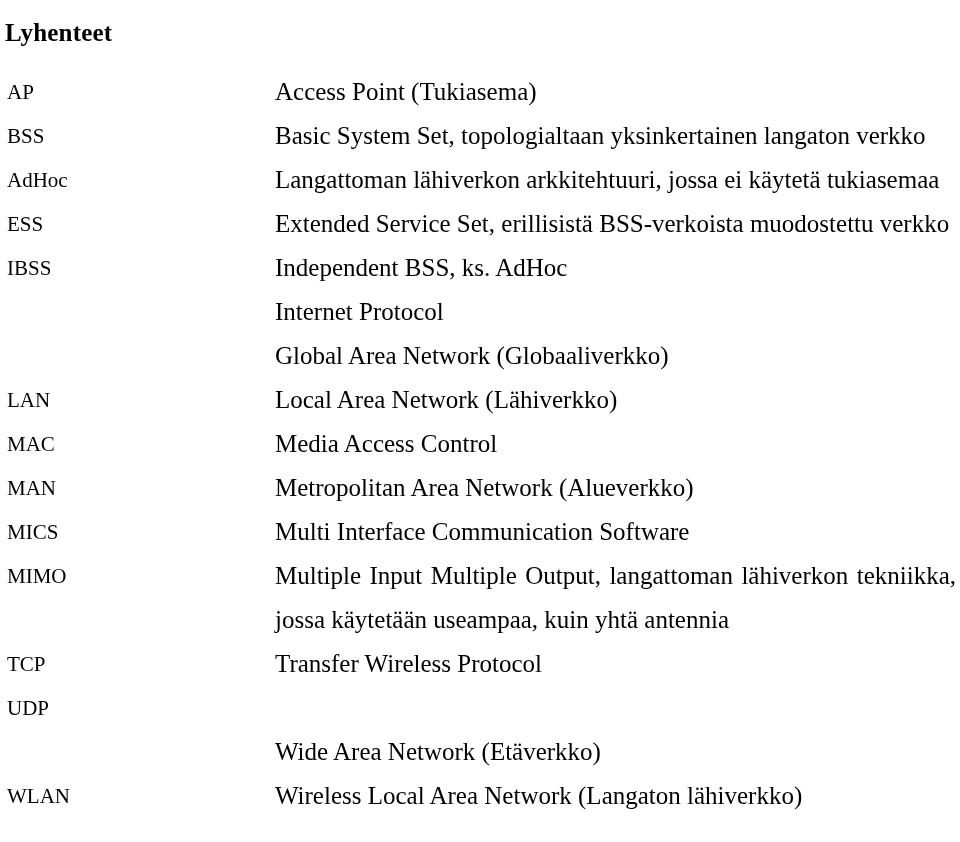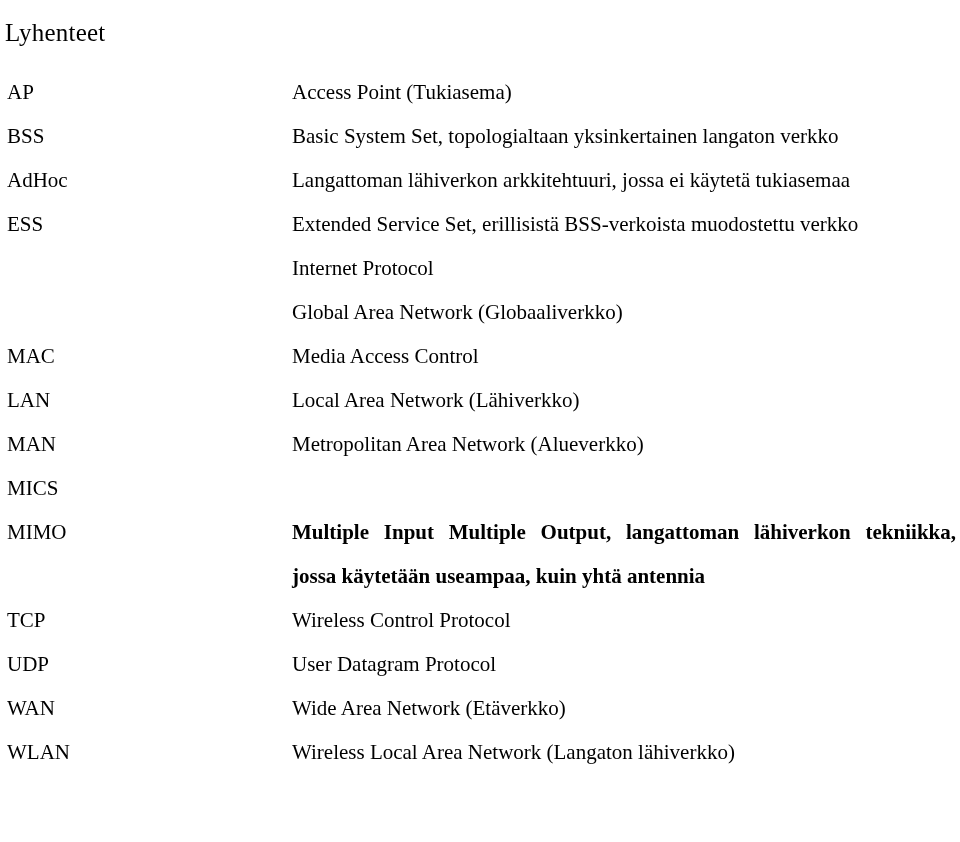--- a/index.html
+++ b/index.html
@@ -21,65 +21,63 @@
     height: 842px;
     background: #ffffff;
     box-sizing: border-box;
   }
 
   .page-title {
     position: absolute;
     left: 5px;
     top: 1px;
     font-size: 25px;
-    font-weight: normal;
+    font-weight: bold;
     letter-spacing: 0.2px;
     line-height: 30px;
     white-space: nowrap;
   }
 
   .glossary {
     position: absolute;
     left: 0;
     top: 70px;
     width: 960px;
   }
 
   .entry {
     position: relative;
     min-height: 44px;
-    padding-left: 17px;
   }
 
   .term {
     position: absolute;
     left: 7px;
     top: 0;
     width: 250px;
     font-size: 21px;
     line-height: 44px;
     white-space: nowrap;
   }
 
   .definition {
     margin-left: 275px;
     margin-right: 4px;
-    font-size: 21px;
+    font-size: 25px;
     line-height: 44px;
     text-align: justify;
     text-justify: inter-word;
   }
 
   .definition.single {
     white-space: nowrap;
   }
 
   .definition .line {
     display: block;
-    font-weight: bold;
   }
 
   .definition .line.justified {
     text-align: justify;
     text-align-last: justify;
   }
 </style>
 </head>
 <body>
 
@@ -98,57 +96,60 @@
       </div>
       <div class="entry">
         <div class="term">AdHoc</div>
         <div class="definition single">Langattoman lähiverkon arkkitehtuuri, jossa ei käytetä tukiasemaa</div>
       </div>
       <div class="entry">
         <div class="term">ESS</div>
         <div class="definition single">Extended Service Set, erillisistä BSS-verkoista muodostettu verkko</div>
       </div>
       <div class="entry">
+        <div class="term">IBSS</div>
+        <div class="definition single">Independent BSS, ks. AdHoc</div>
+      </div>
+      <div class="entry">
         <div class="definition single">Internet Protocol</div>
       </div>
       <div class="entry">
         <div class="definition single">Global Area Network (Globaaliverkko)</div>
       </div>
       <div class="entry">
+        <div class="term">LAN</div>
+        <div class="definition single">Local Area Network (Lähiverkko)</div>
+      </div>
+      <div class="entry">
         <div class="term">MAC</div>
         <div class="definition single">Media Access Control</div>
-      </div>
-      <div class="entry">
-        <div class="term">LAN</div>
-        <div class="definition single">Local Area Network (Lähiverkko)</div>
       </div>
       <div class="entry">
         <div class="term">MAN</div>
         <div class="definition single">Metropolitan Area Network (Alueverkko)</div>
       </div>
       <div class="entry">
         <div class="term">MICS</div>
+        <div class="definition single">Multi Interface Communication Software</div>
       </div>
       <div class="entry">
         <div class="term">MIMO</div>
         <div class="definition">
           <span class="line justified">Multiple Input Multiple Output, langattoman lähiverkon tekniikka,</span>
           <span class="line">jossa käytetään useampaa, kuin yhtä antennia</span>
         </div>
       </div>
       <div class="entry">
         <div class="term">TCP</div>
-        <div class="definition single">Wireless Control Protocol</div>
+        <div class="definition single">Transfer Wireless Protocol</div>
       </div>
       <div class="entry">
         <div class="term">UDP</div>
-        <div class="definition single">User Datagram Protocol</div>
       </div>
       <div class="entry">
-        <div class="term">WAN</div>
         <div class="definition single">Wide Area Network (Etäverkko)</div>
       </div>
       <div class="entry">
         <div class="term">WLAN</div>
         <div class="definition single">Wireless Local Area Network (Langaton lähiverkko)</div>
       </div>
     </div>
 
 </div>
 

